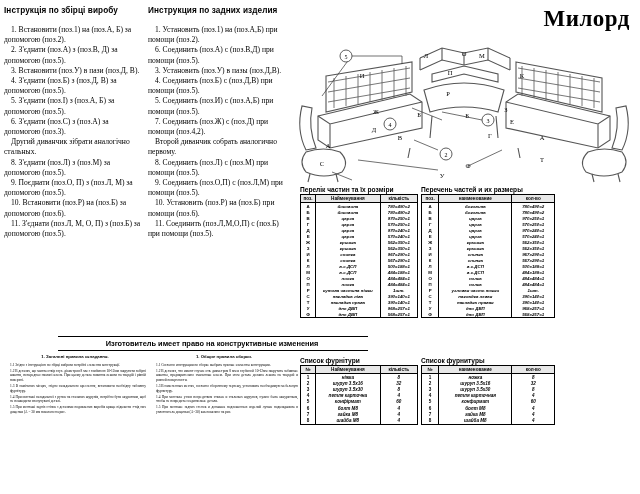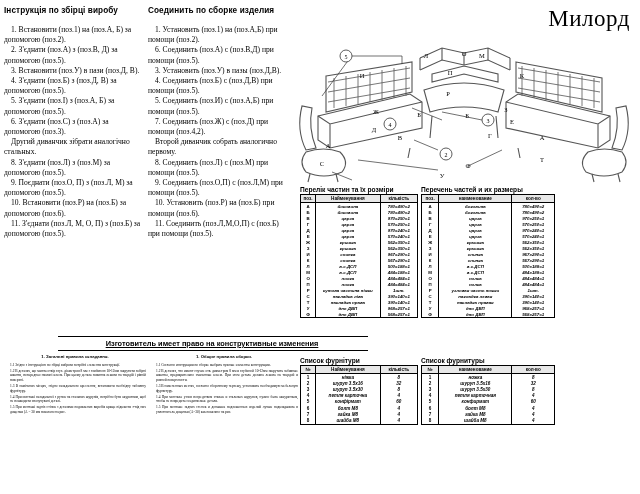--- a/index.html
+++ b/index.html
@@ -22,21 +22,21 @@
     font-weight:bold;font-size:8.2px;
     margin-bottom:10px;letter-spacing:.1px;
   }
   .instr-list{font-size:7.6px;line-height:10.2px;}
   .instr-list div{text-indent:7px;}
 
   
   .logo{
     position:absolute;right:10px;top:6px;
     font-family:"Liberation Serif", serif;
-    font-weight:normal;font-size:23px;
+    font-weight:bold;font-size:23px;
     letter-spacing:.5px;
   }
 
   
   .diagram{position:absolute;left:292px;top:20px;width:344px;height:165px;}
   .diagram svg{display:block;}
 
   
   .ptable-wrap{position:absolute;top:186px;}
   .ptable-ua{left:300px;width:118px;}
@@ -82,21 +82,21 @@
   }
   table.fit tr:last-child td{border-bottom:.6px solid #000;}
   table.fit td.num{font-style:normal;width:13%;}
   table.fit td.nm{width:55%;}
   table.fit td.qt{width:32%;}
 
   
   .notice{
     position:absolute;left:62px;top:339px;width:300px;
     text-align:center;font-family:"Liberation Sans", sans-serif;
-    font-weight:bold;font-size:7.4px;text-decoration:underline;
+    font-weight:bold;font-size:7.4px;
   }
   .notice-rule-top{
     position:absolute;left:58px;top:336px;width:310px;
     border-top:.8px solid #000;
   }
   .notice-rule-bot{
     position:absolute;left:58px;top:350px;width:310px;
     border-top:.8px solid #000;
   }
 
@@ -127,21 +127,21 @@
         <div>6. З'єднати (поз.С) з (поз.А) за допомогою (поз.3).</div>
         <div>Другий диванчик зібрати аналогічно стальных.</div>
         <div>8. З'єднати (поз.Л) з (поз.М) за допомогою (поз.5).</div>
         <div>9. Поєднати (поз.О, П) з (поз.Л, М) за допомогою (поз.5).</div>
         <div>10. Встановити (поз.Р) на (поз.Б) за допомогою (поз.6).</div>
         <div>11. З'єднати (поз.Л, М, О, П) з (поз.Б) за допомогою (поз.5).</div>
       </div>
   </div>
 
   <div class="instr-col instr-ru">
-    <div class="instr-title">Соединить по сборке изделия</div>
+    <div class="instr-title">Инструкция по задних изделия</div>
     <div class="instr-list" id="ru-steps">
         <div>1. Установить (поз.1) на (поз.А,Б) при помощи (поз.2).</div>
         <div>6. Соединить  (поз.А) с (поз.В,Д) при помощи (поз.5).</div>
         <div>3. Установить (поз.У) в пазы (поз.Д,В).</div>
         <div>4. Соединить  (поз.Б) с (поз.Д,В) при помощи (поз.5).</div>
         <div>5. Соединить (поз.И) с (поз.А,Б)  при помощи (поз.5).</div>
         <div>7. Соединить (поз.Ж) с (поз.Д) при помощи (поз.4,2).</div>
         <div>Второй диванчик собрать аналогично первому.</div>
         <div>8. Соединить (поз.Л) с (поз.М) при помощи (поз.5).</div>
         <div>9. Соединить (поз.О,П) с (поз.Л,М) при помощи (поз.5).</div>

